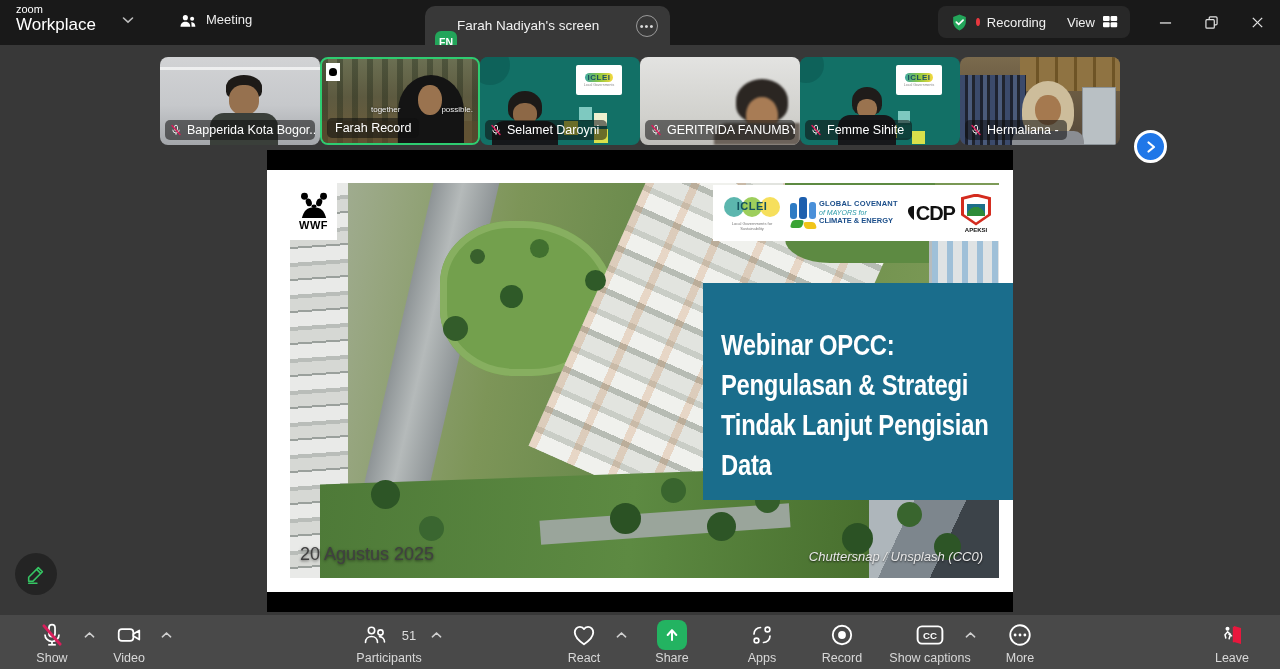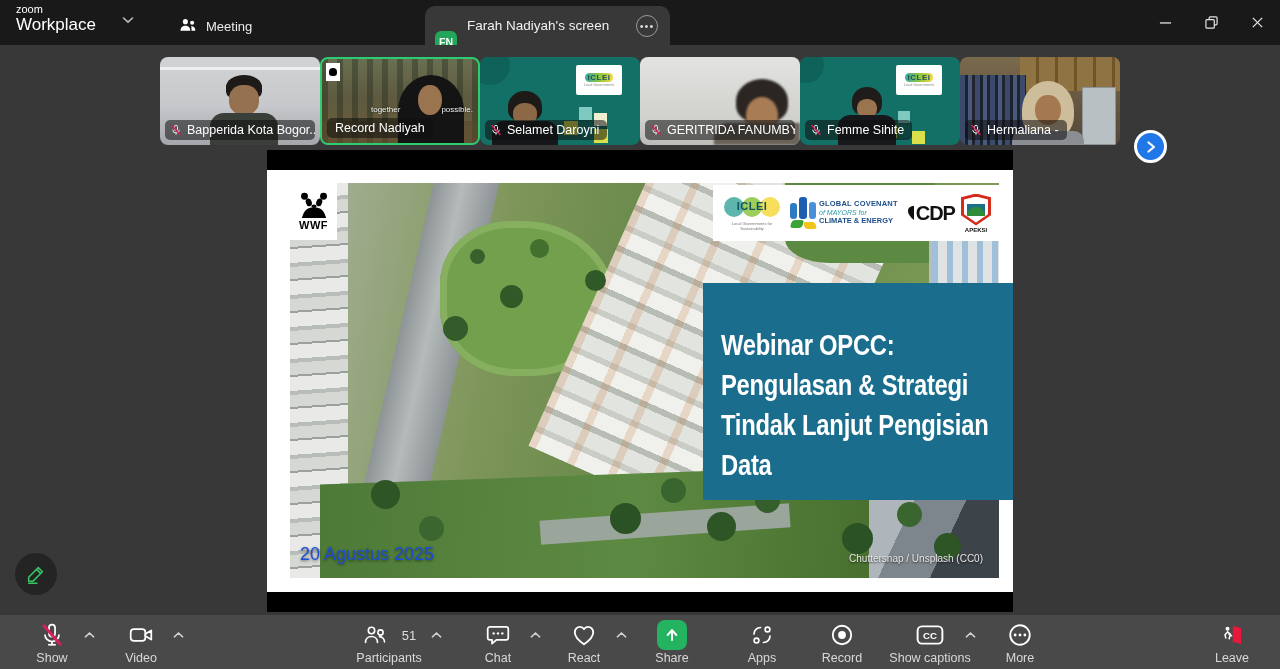--- a/index.html
+++ b/index.html
@@ -5,24 +5,24 @@
   * { margin:0; padding:0; box-sizing:border-box; }
   html,body { width:1280px; height:669px; background:#383838; font-family:"Liberation Sans", sans-serif; overflow:hidden; }
   #app { position:relative; width:1280px; height:669px; background:#383838; }
 
   
   .titlebar { position:absolute; left:0; top:0; width:1280px; height:45px; background:#191919; }
   .brand { position:absolute; left:16px; top:4px; color:#fff; line-height:1.05; }
   .brand .zoom { font-size:11px; font-weight:400; display:block; }
   .brand .workplace { font-size:17px; font-weight:500; display:block; }
   .brand-caret { position:absolute; left:122px; top:16px; }
-  .meeting-tab { position:absolute; left:178px; top:12px; display:flex; align-items:flex-end; gap:8px; color:#ececec; font-size:13px; height:22px; }
+  .meeting-tab { position:absolute; left:178px; top:12px; display:flex; align-items:flex-start; gap:8px; color:#ececec; font-size:13px; height:22px; }
   .screen-tab { position:absolute; left:425px; top:6px; width:245px; height:39px; background:#383838; border-radius:10px 10px 0 0; display:flex; align-items:center; padding:0 12px 0 10px; }
   .fn-avatar { width:22px; height:22px; border-radius:6px; background:#23a55a; color:#fff; font-size:10.5px; font-weight:bold; display:flex; align-items:center; justify-content:center;margin-top:32px; }
-  .screen-tab-title { color:#f1f1f1; font-size:13.5px; margin-left:10px; flex:1; white-space:nowrap; overflow:hidden; }
+  .screen-tab-title { color:#f1f1f1; font-size:13.5px; flex:1; white-space:nowrap; overflow:hidden; }
   .tab-more { width:22px; height:22px; border-radius:50%; border:1.4px solid #9a9a9a; color:#d9d9d9; display:flex; align-items:center; justify-content:center; font-size:11px; letter-spacing:1px; }
   .right-pill { position:absolute; left:938px; top:6px; width:192px; height:32px; background:#282828; border-radius:8px; display:flex; align-items:center; padding:0 12px; gap:7px; }
   .rec-dot { width:8px; height:8px; border-radius:50%; background:#e8383f; }
   .rec-label { color:#f0f0f0; font-size:13px; margin-right:8px; }
   .view-label { color:#f0f0f0; font-size:13px; margin-left:6px; }
   .win-btn { position:absolute; top:8px; width:30px; height:28px; display:flex; align-items:center; justify-content:center; color:#e3e3e3; font-size:16px; }
   .win-min { left:1150px; } .win-max { left:1196px; } .win-close { left:1242px; }
 
   
   .strip { position:absolute; left:0; top:45px; width:1280px; height:112px; background:#383838; }
@@ -87,22 +87,22 @@
   .gcom-l3 { font-size:7.5px; font-weight:bold; color:#1b4e8a; }
   .cdp { display:flex; align-items:center; }
   .cdp-text { font-size:20px; font-weight:800; color:#111; letter-spacing:-1px; }
   .apeksi { display:flex; flex-direction:column; align-items:center; }
   .apeksi-shield { width:30px; height:32px; background:#d42b1e; clip-path:polygon(50% 0,100% 12%,100% 68%,50% 100%,0 68%,0 12%); position:relative; }
   .apeksi-shield::before { content:""; position:absolute; left:3px; top:3px; right:3px; bottom:3px; background:#fff; clip-path:polygon(50% 0,100% 12%,100% 68%,50% 100%,0 68%,0 12%); }
   .apeksi-shield::after { content:""; position:absolute; left:6px; top:10px; right:6px; height:12px; background:radial-gradient(circle at 50% 100%,#2e8b3a 0 60%,#1d6f8a 60%); }
   .apeksi-label { font-size:6px; font-weight:bold; color:#111; margin-top:1px; }
   .teal-box { position:absolute; left:436px; top:113px; width:310px; height:217px; background:#1a6d8c; padding:42px 10px 0 18px; overflow:hidden; }
   .teal-line { display:block; color:#fff; font-weight:bold; font-size:29px; line-height:40px; letter-spacing:-.3px; transform:scaleX(.82); transform-origin:left center; white-space:nowrap; }
-  .slide-date { position:absolute; left:33px; bottom:27px; color:#1d4ed8; font-size:18px; text-shadow:0 1px 3px rgba(0,0,0,.55); }
-  .slide-credit { position:absolute; right:30px; bottom:28px; color:#e8e8e8; font-size:10px; text-shadow:0 1px 2px rgba(0,0,0,.7); }
+  .slide-date { position:absolute; left:33px; bottom:27px; color:#404040; font-size:18px; text-shadow:0 1px 3px rgba(0,0,0,.55); }
+  .slide-credit { position:absolute; right:30px; bottom:28px; color:#e8e8e8; font-size:13px; text-shadow:0 1px 2px rgba(0,0,0,.7);font-style:italic; }
 
   
   .annotate-btn { position:absolute; left:15px; top:553px; width:42px; height:42px; border-radius:50%; background:#242424; display:flex; align-items:center; justify-content:center; }
 
   
   .toolbar { position:absolute; left:0; top:615px; width:1280px; height:54px; background:#494949; }
   .tb-item { position:absolute; top:6px; width:90px; display:flex; flex-direction:column; align-items:center; }
   .tb-icon-row { height:28px; display:flex; align-items:center; gap:14px; position:relative; width:100%; justify-content:center; }
   .tb-label { margin-top:2px; font-size:12.5px; color:#d9d9d9; white-space:nowrap; }
   .tb-caret { position:absolute; right:2px; top:10px; }
@@ -134,20 +134,39 @@
             <path d="M17.4 13.4c3 .2 5.4 2.4 5.4 6.1h-5z" fill="#fff"></path>
           </svg>
       </span>
       <span>Meeting</span>
     </div>
     <div class="screen-tab">
       <div class="fn-avatar">FN</div>
       <div class="screen-tab-title">Farah Nadiyah's screen</div>
       <div class="tab-more">•••</div>
     </div>
+    <div class="right-pill">
+      <span>
+        <svg width="19" height="19" viewBox="0 0 24 24">
+            <path d="M12 2l8 3v6c0 5-3.4 9-8 11-4.6-2-8-6-8-11V5z" fill="#23a55a"></path>
+            <polyline points="8,11.5 11,14.5 16.5,9" stroke="#fff" stroke-width="2.2" fill="none" stroke-linecap="round" stroke-linejoin="round"></polyline>
+          </svg>
+      </span>
+      <span class="rec-dot"></span>
+      <span class="rec-label">Recording</span>
+      <span class="view-label">View</span>
+      <span>
+        <svg width="16" height="14" viewBox="0 0 16 14">
+            <rect x="1" y="1" width="6.6" height="5" rx="1" fill="#fff"></rect>
+            <rect x="8.6" y="1" width="6.6" height="5" rx="1" fill="#fff"></rect>
+            <rect x="1" y="7.2" width="6.6" height="5" rx="1" fill="#fff"></rect>
+            <rect x="8.6" y="7.2" width="6.6" height="5" rx="1" fill="#fff"></rect>
+          </svg>
+      </span>
+    </div>
     <div class="win-btn win-min">
       <svg width="13" height="13" viewBox="0 0 14 14">
           <line x1="1" y1="7.5" x2="13" y2="7.5" stroke="#e3e3e3" stroke-width="1.4"></line>
         </svg>
     </div>
     <div class="win-btn win-max">
       <svg width="13" height="13" viewBox="0 0 14 14">
           <rect x="1" y="4" width="9" height="9" rx="1" stroke="#e3e3e3" fill="none" stroke-width="1.3"></rect>
           <path d="M4.5 4V2.2A1.2 1.2 0 0 1 5.7 1h6.1A1.2 1.2 0 0 1 13 2.2v6.1a1.2 1.2 0 0 1-1.2 1.2H10" stroke="#e3e3e3" fill="none" stroke-width="1.3"></path>
         </svg>
@@ -184,21 +203,21 @@
       <div class="abs treetex"></div>
       <div class="abs" style="left:0;bottom:0;width:160px;height:22px;background:rgba(90,75,45,.55)"></div>
       <div class="abs" style="left:76px;top:16px;width:66px;height:72px;background:#141414;border-radius:50% 50% 0 0"></div>
       <div class="abs" style="left:96px;top:26px;width:24px;height:30px;background:#9a734f;border-radius:48%"></div>
       <div class="abs" style="left:4px;top:4px;width:14px;height:18px;background:#fff;display:flex;align-items:center;justify-content:center">
           <span style="width:8px;height:8px;background:#000;border-radius:50% 50% 40% 40%;display:block"></span>
         </div>
       <span class="overlay-word" style="left:49px">together</span>
       <span class="overlay-word" style="right:5px">possible.</span>
       <div class="name-pill nomic">
-        <span>Record Nadiyah</span>
+        <span>Farah Record</span>
       </div>
     </div>
 
     <div class="thumb t-iclei" style="left:480px">
       <div class="abs" style="left:-10px;top:-12px;width:40px;height:40px;background:#0d5d55;border-radius:50%;opacity:.7"></div>
       <div class="abs iclei-mini" style="left:96px;top:8px">
           <span class="txt">ICLEI</span>
           <span class="sub">Local Governments</span>
         </div>
       <div class="abs mosaic">
@@ -395,21 +414,21 @@
         </span>
         <span class="tb-caret">
             <svg width="11" height="8" viewBox="0 0 12 8">
               <polyline points="1.5,6 6,1.8 10.5,6" stroke="#cfcfcf" stroke-width="1.7" fill="none" stroke-linecap="round"></polyline>
             </svg>
           </span>
       </div>
       <span class="tb-label">Show</span>
     </div>
 
-    <div class="tb-item" style="left:96px">
+    <div class="tb-item" style="left:84px">
       <div class="tb-icon-row">
         <span>
           <svg width="26" height="26" viewBox="0 0 24 24">
               <rect x="2.5" y="6.5" width="13.5" height="11" rx="3" stroke="#fff" fill="none" stroke-width="1.6"></rect>
               <path d="M16 11l5.5-3.2v8.4L16 13z" stroke="#fff" fill="none" stroke-width="1.6" stroke-linejoin="round"></path>
             </svg>
         </span>
         <span class="tb-caret">
             <svg width="11" height="8" viewBox="0 0 12 8">
               <polyline points="1.5,6 6,1.8 10.5,6" stroke="#cfcfcf" stroke-width="1.7" fill="none" stroke-linecap="round"></polyline>
@@ -432,38 +451,20 @@
         <span class="count">51</span>
         <span class="tb-caret">
             <svg width="11" height="8" viewBox="0 0 12 8">
               <polyline points="1.5,6 6,1.8 10.5,6" stroke="#cfcfcf" stroke-width="1.7" fill="none" stroke-linecap="round"></polyline>
             </svg>
           </span>
       </div>
       <span class="tb-label">Participants</span>
     </div>
 
-    <div class="tb-item" style="left:453px">
-      <div class="tb-icon-row">
-        <span>
-          <svg width="26" height="26" viewBox="0 0 24 24">
-              <path d="M4.5 4.5h15A2 2 0 0 1 21.5 6.5v8a2 2 0 0 1-2 2h-9l-4 3.5v-3.5h-2a2 2 0 0 1-2-2v-8a2 2 0 0 1 2-2z" stroke="#fff" fill="none" stroke-width="1.6" stroke-linejoin="round"></path>
-              <circle cx="8" cy="10.5" r="1.1" fill="#fff"></circle>
-              <circle cx="12" cy="10.5" r="1.1" fill="#fff"></circle>
-              <circle cx="16" cy="10.5" r="1.1" fill="#fff"></circle>
-            </svg>
-        </span>
-        <span class="tb-caret">
-            <svg width="11" height="8" viewBox="0 0 12 8">
-              <polyline points="1.5,6 6,1.8 10.5,6" stroke="#cfcfcf" stroke-width="1.7" fill="none" stroke-linecap="round"></polyline>
-            </svg>
-          </span>
-      </div>
-      <span class="tb-label">Chat</span>
-    </div>
 
     <div class="tb-item" style="left:539px">
       <div class="tb-icon-row">
         <span>
           <svg width="26" height="26" viewBox="0 0 24 24">
               <path d="M12 20.5C7 17 3.5 13.6 3.5 9.6 3.5 6.7 5.7 4.5 8.3 4.5c1.6 0 3 .8 3.7 2.1.7-1.3 2.1-2.1 3.7-2.1 2.6 0 4.8 2.2 4.8 5.1 0 4-3.5 7.4-8.5 10.9z" stroke="#fff" fill="none" stroke-width="1.7" stroke-linejoin="round"></path>
             </svg>
         </span>
         <span class="tb-caret">
             <svg width="11" height="8" viewBox="0 0 12 8">

